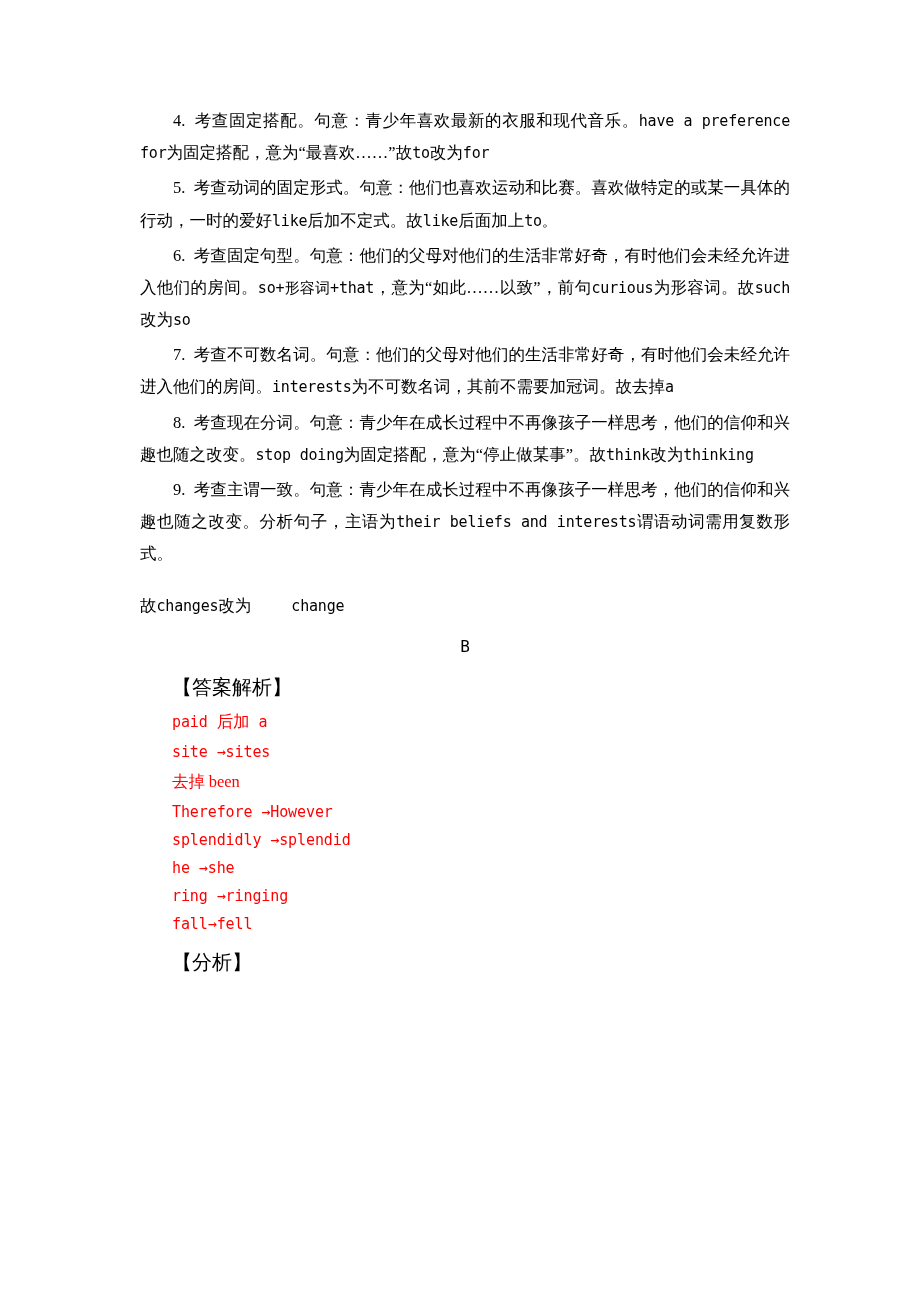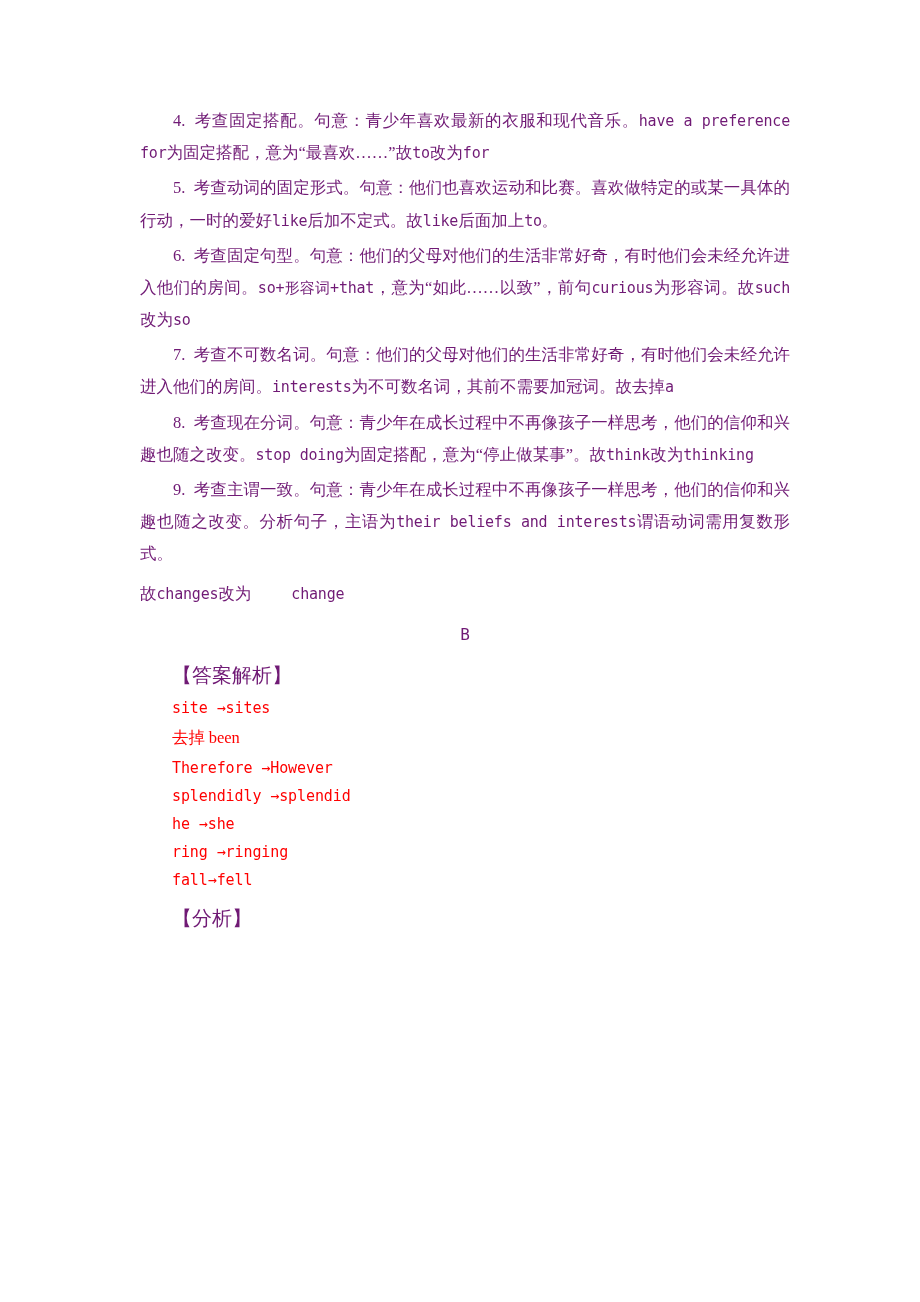--- a/index.html
+++ b/index.html
@@ -23,42 +23,42 @@
     height: 1302px;
     padding: 0;
   }
   .content {
     position: absolute;
     left: 140px;
     top: 105px;
     width: 650px;
   }
   .para {
-    color: #701a75;
+    color: #000000;
     font-size: 16.5px;
     line-height: 1.95;
     text-align: justify;
     margin: 0 0 3px 0;
     text-indent: 33px;
     font-family: "Liberation Serif", serif;
   }
   .para .num {
     font-family: "Liberation Serif", serif;
   }
   .mono {
     font-family: "DejaVu Sans Mono", monospace;
     font-size: 15px;
     letter-spacing: -0.2px;
   }
   .cn {
     font-family: "Liberation Serif", serif;
   }
   .hang {
     text-indent: 0;
-    margin-top: 8px;
+    margin-top: 20px;
     margin-bottom: 8px;
   }
   .center-b {
     text-align: center;
     text-indent: 0;
     font-size: 16px;
     margin: 6px 0 4px 0;
     font-family: "DejaVu Sans Mono", monospace;
   }
   .bracket-head {
@@ -100,20 +100,21 @@
 
     <p class="para"><span class="num cn">9.</span>&nbsp;&nbsp;<span class="cn">考查主谓一致。句意：青少年在成长过程中不再像孩子一样思考，他们的信仰和兴趣也随之改变。分析句子，主语为</span><span class="mono">their beliefs and interests</span><span class="cn">谓语动词需用复数形式。</span></p>
 
     <p class="para hang"><span class="cn">故</span><span class="mono">changes</span><span class="cn">改为</span><span class="gap-wide"></span><span class="mono">change</span></p>
 
 
     <p class="para center-b">B</p>
 
     <p class="para bracket-head">【答案解析】</p>
 
+    <p class="ans-line"><span>paid</span>&nbsp;<span class="cnpart">后加</span>&nbsp;<span>a</span></p>
 
     <p class="ans-line">site →sites</p>
     <p class="ans-line"><span class="cnpart">去掉 been</span></p>
     <p class="ans-line">Therefore →However</p>
     <p class="ans-line">splendidly →splendid</p>
     <p class="ans-line">he →she</p>
     <p class="ans-line">ring →ringing</p>
     <p class="ans-line">fall→fell</p>
 
     <p class="para bracket-head">【分析】</p>

